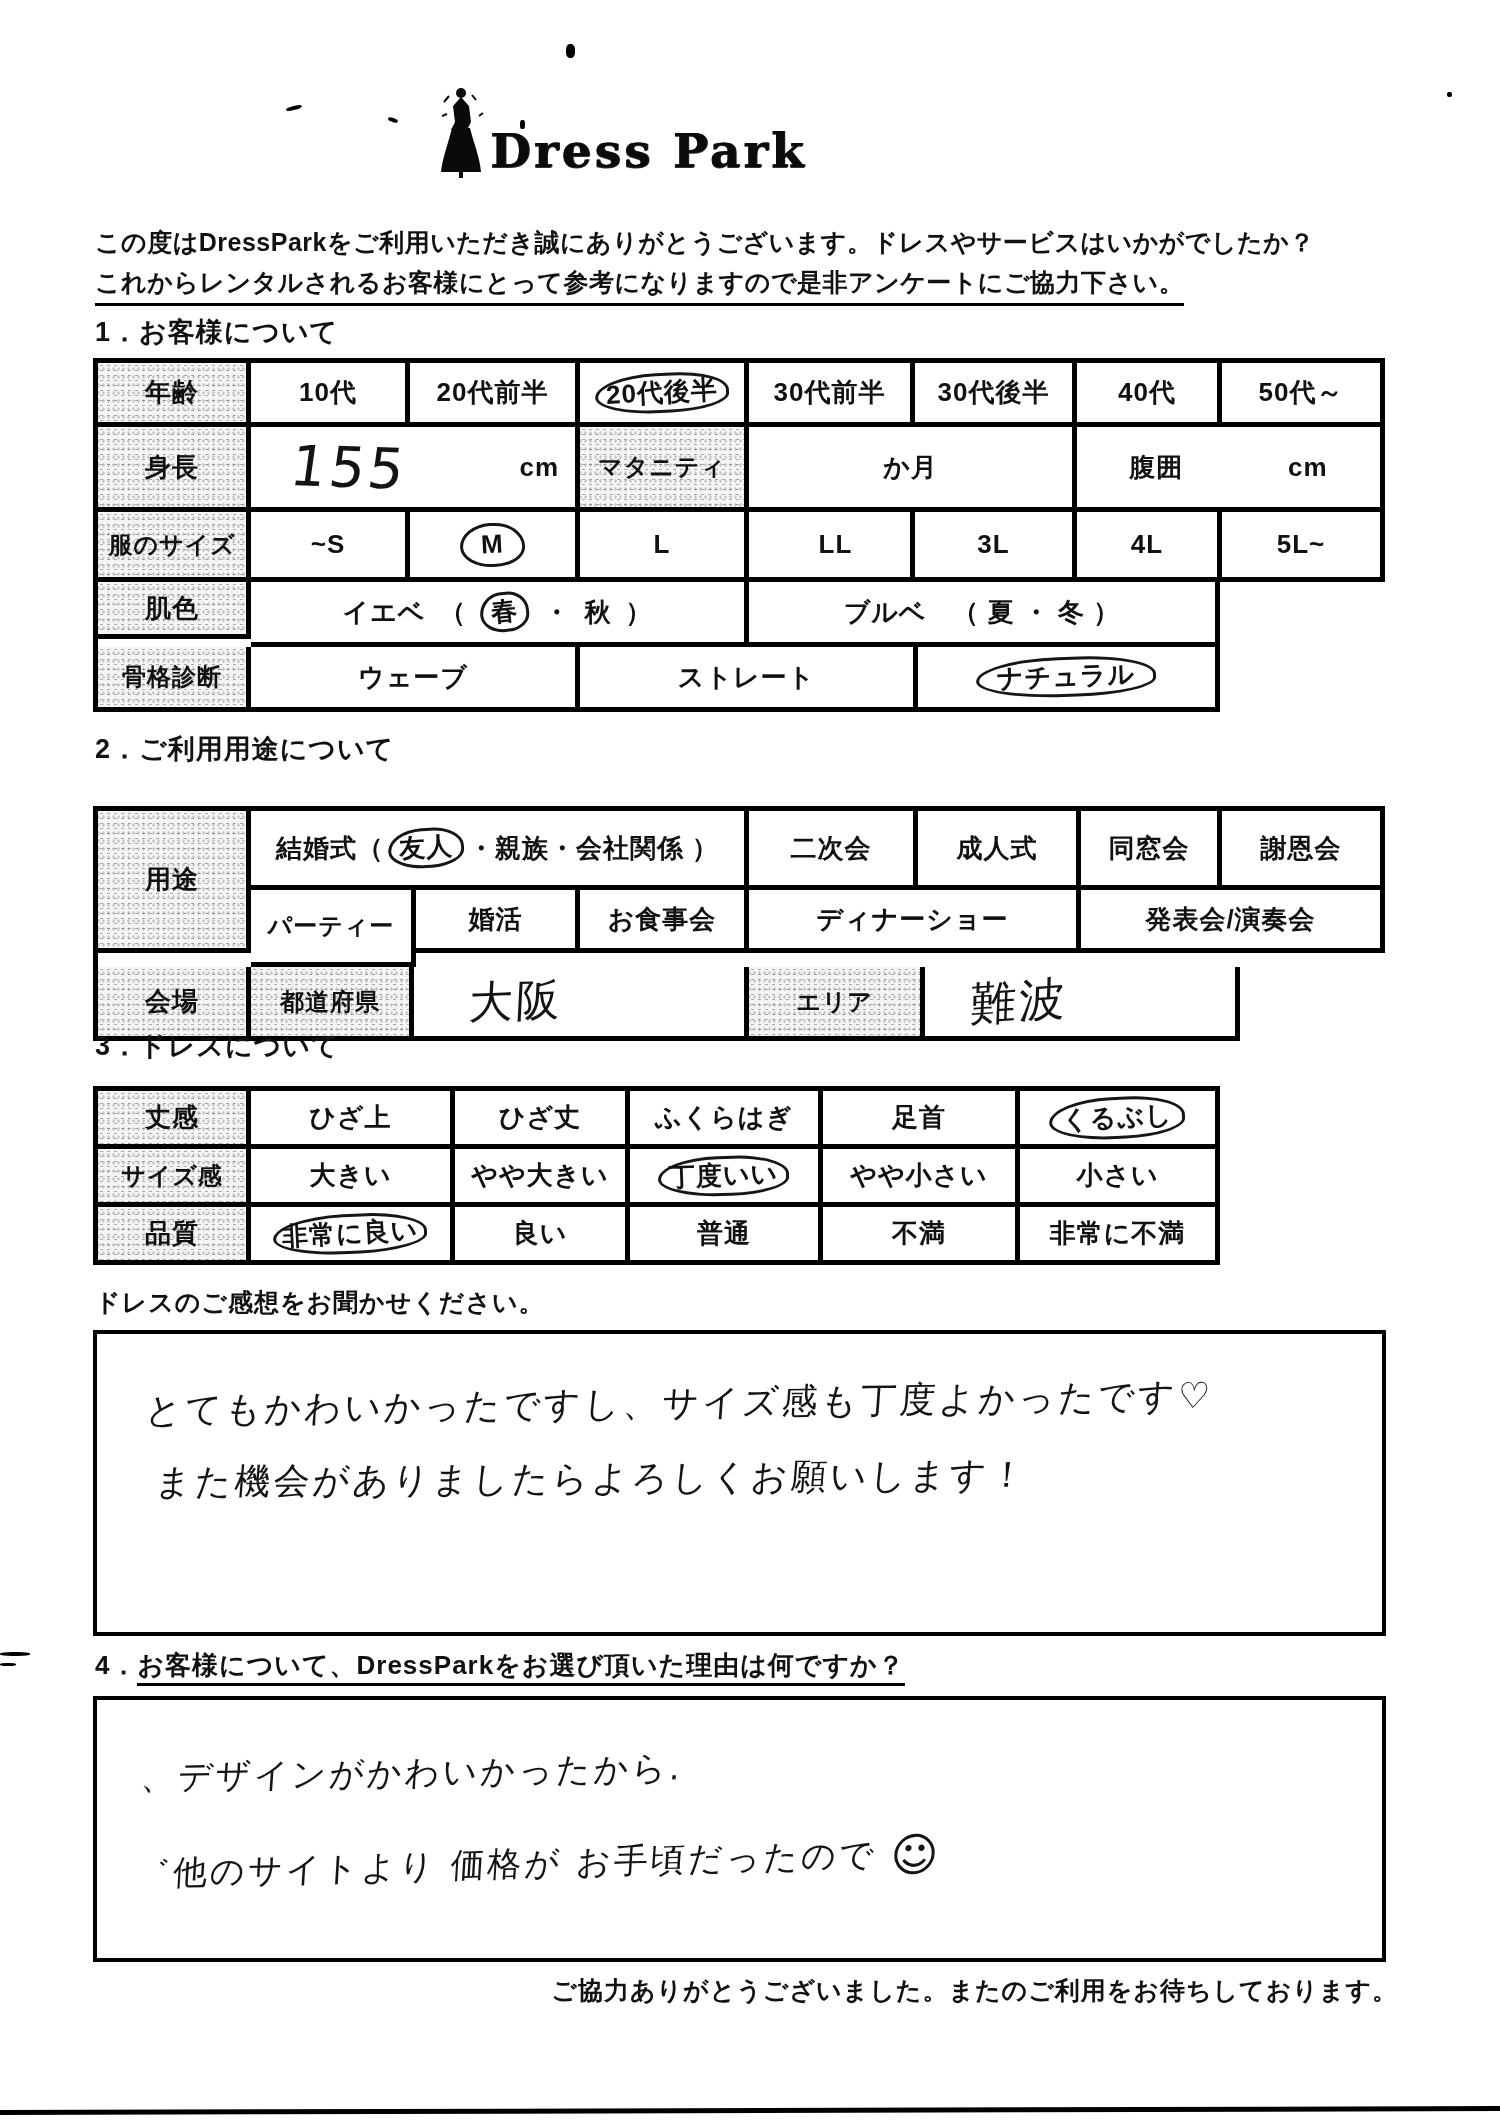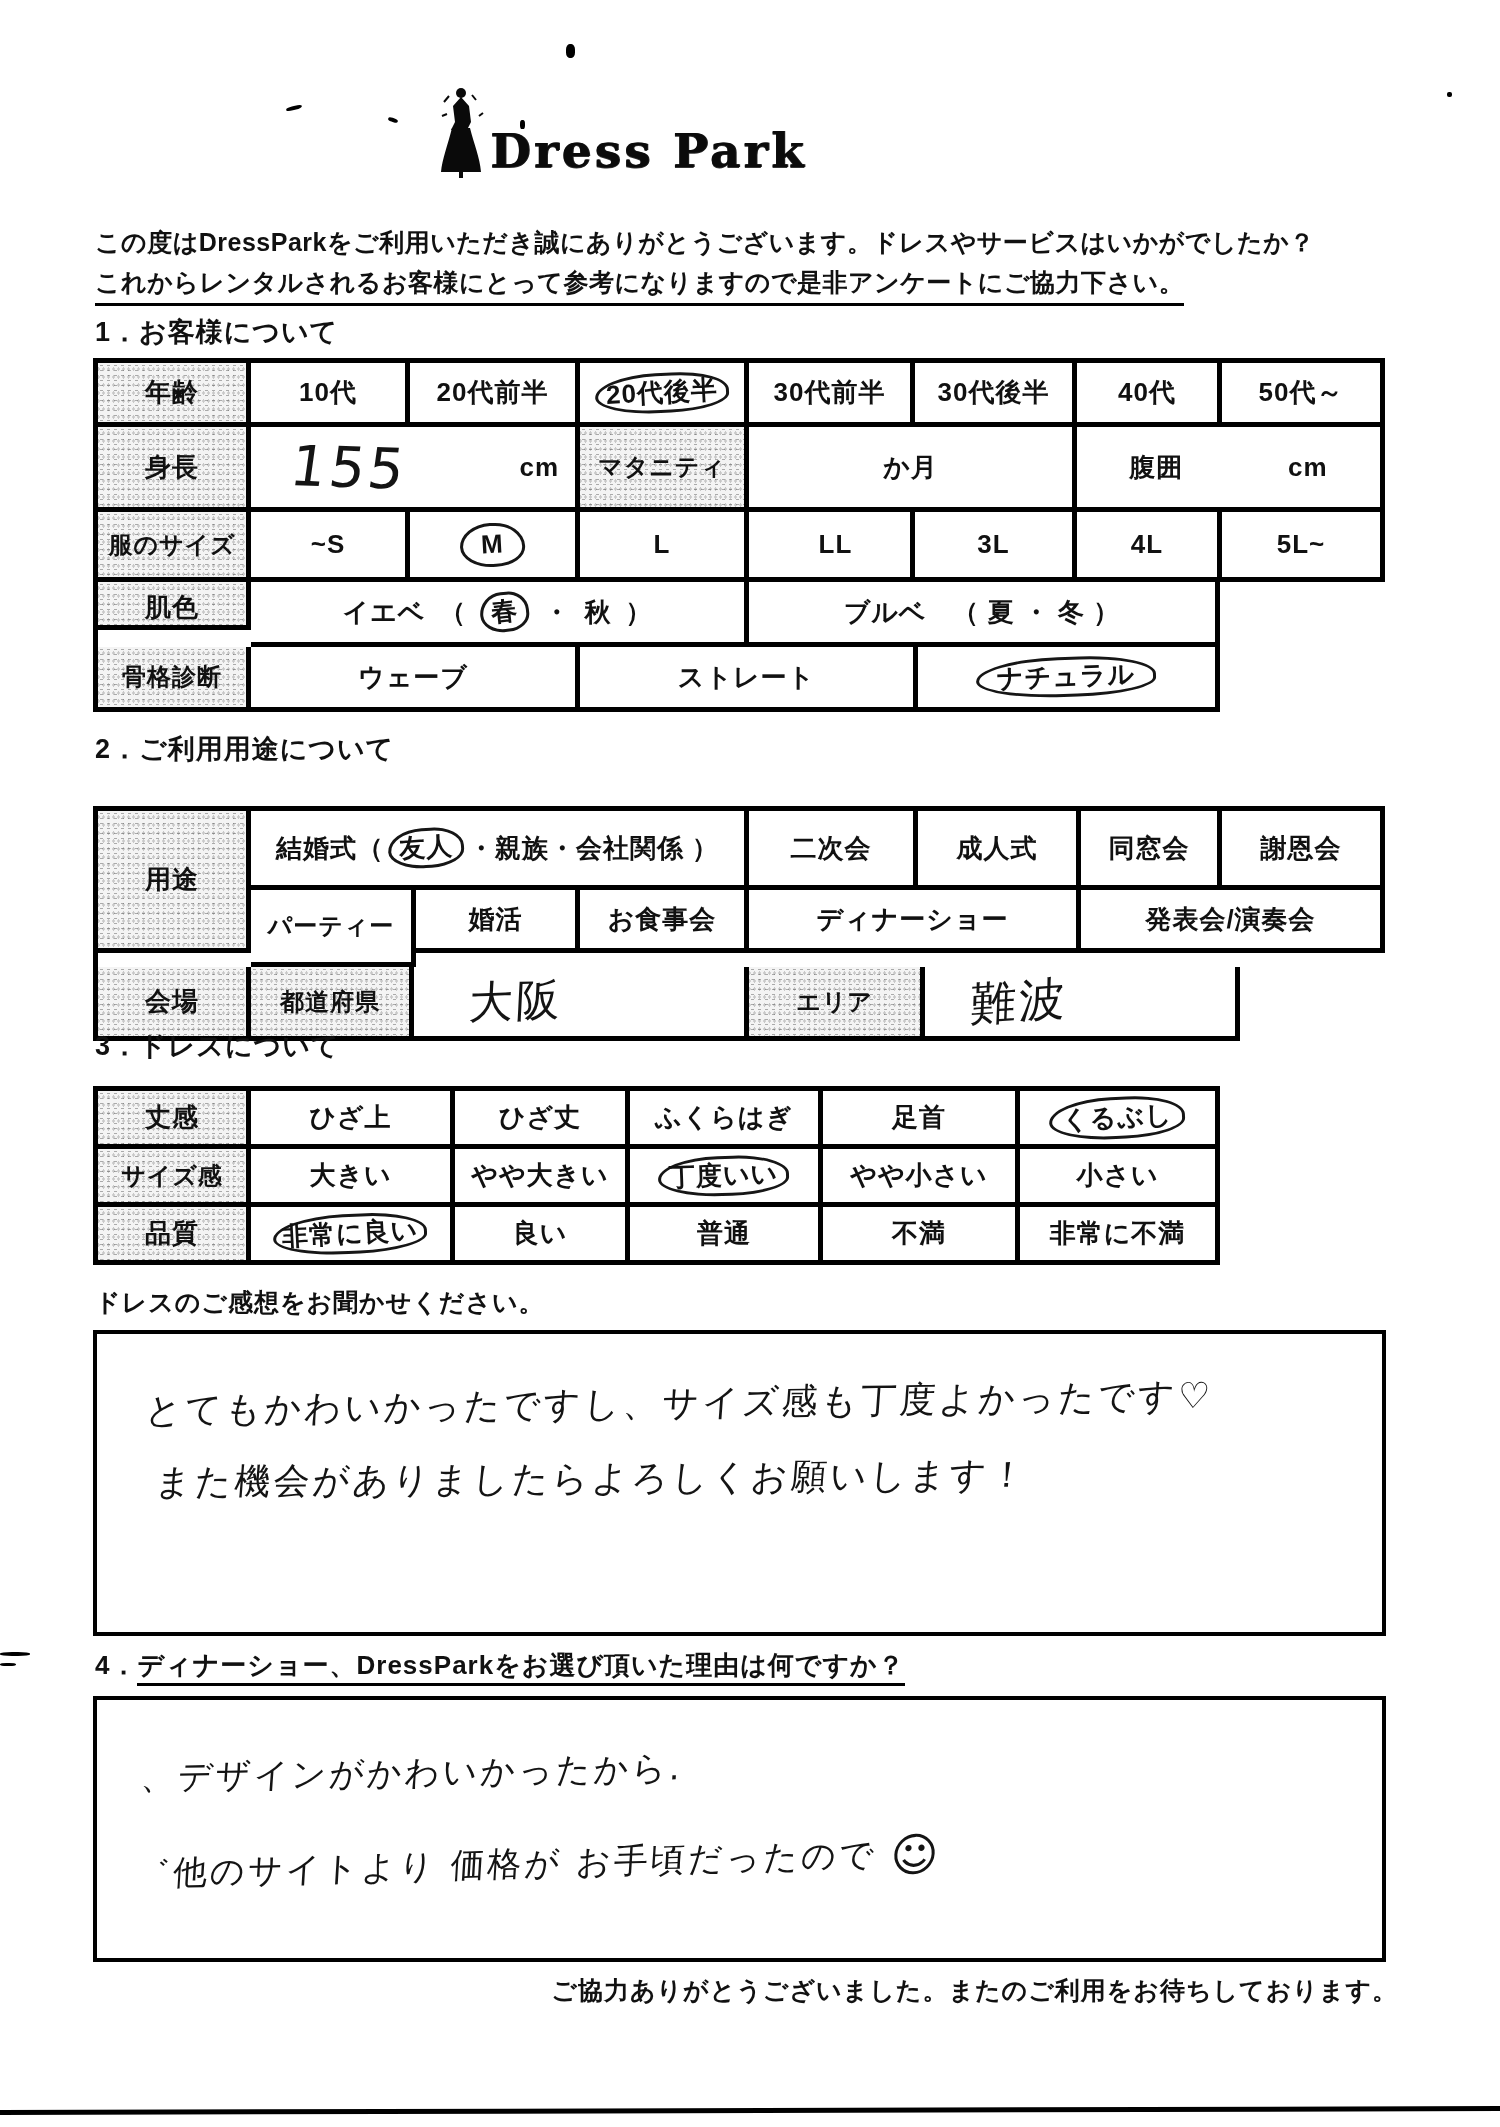--- a/index.html
+++ b/index.html
@@ -136,21 +136,21 @@
         </div>
       <div class="cell" style="width:145px;height:70px;">
           <span>4L</span>
         </div>
       <div class="cell" style="width:163px;height:70px;">
           <span>5L~</span>
         </div>
     </div>
 
     <div class="row">
-      <div class="cell hatch" style="width:153px;height:48px;align-items:flex-end;">
+      <div class="cell hatch" style="width:153px;height:57px;">
           <span>肌色</span>
         </div>
       <div class="cell" style="width:498px;height:65px;gap:14px;">
         <span>イエベ</span>
         <span>（</span>
         <span class="circ" style="padding:2px 8px;transform:rotate(-6deg);"><span>春</span></span>
         <span>・</span>
         <span>秋</span>
         <span>）</span>
       </div>
@@ -306,21 +306,21 @@
     </div>
   </div>
 
   <div class="abs h" style="left:95px;top:1286px;font-size:25px;">ドレスのご感想をお聞かせください。</div>
   <div class="big-box" style="left:93px;top:1330px;width:1285px;height:298px;">
     <div class="hw" style="font-size:36px;margin:44px 0 0 48px;transform:rotate(-.8deg) skewX(-5deg);">とてもかわいかったですし、サイズ感も丁度よかったです♡</div>
     <div class="hw" style="font-size:36px;margin:26px 0 0 58px;transform:rotate(-.5deg) skewX(-5deg);">また機会がありましたらよろしくお願いします！</div>
   </div>
 
   <div class="abs h" style="left:95px;top:1648px;font-size:26px;">
-    <span>4．</span><span class="underline">ディナーショー、DressParkをお選び頂いた理由は何ですか？</span>
+    <span>4．</span><span class="underline">お客様について、DressParkをお選び頂いた理由は何ですか？</span>
   </div>
   <div class="big-box" style="left:93px;top:1696px;width:1285px;height:258px;">
     <div class="hw" style="font-size:34px;margin:44px 0 0 44px;transform:rotate(-1deg) skewX(-5deg);">、デザインがかわいかったから.</div>
     <div class="hw" style="font-size:34px;margin:42px 0 0 38px;transform:rotate(-1.5deg) skewX(-5deg);">
       <span>゛他のサイトより 価格が お手頃だったので</span>
       <span style="font-size:46px;vertical-align:-6px;">☺</span>
     </div>
   </div>
 
   <div class="abs footer">ご協力ありがとうございました。またのご利用をお待ちしております。</div>

